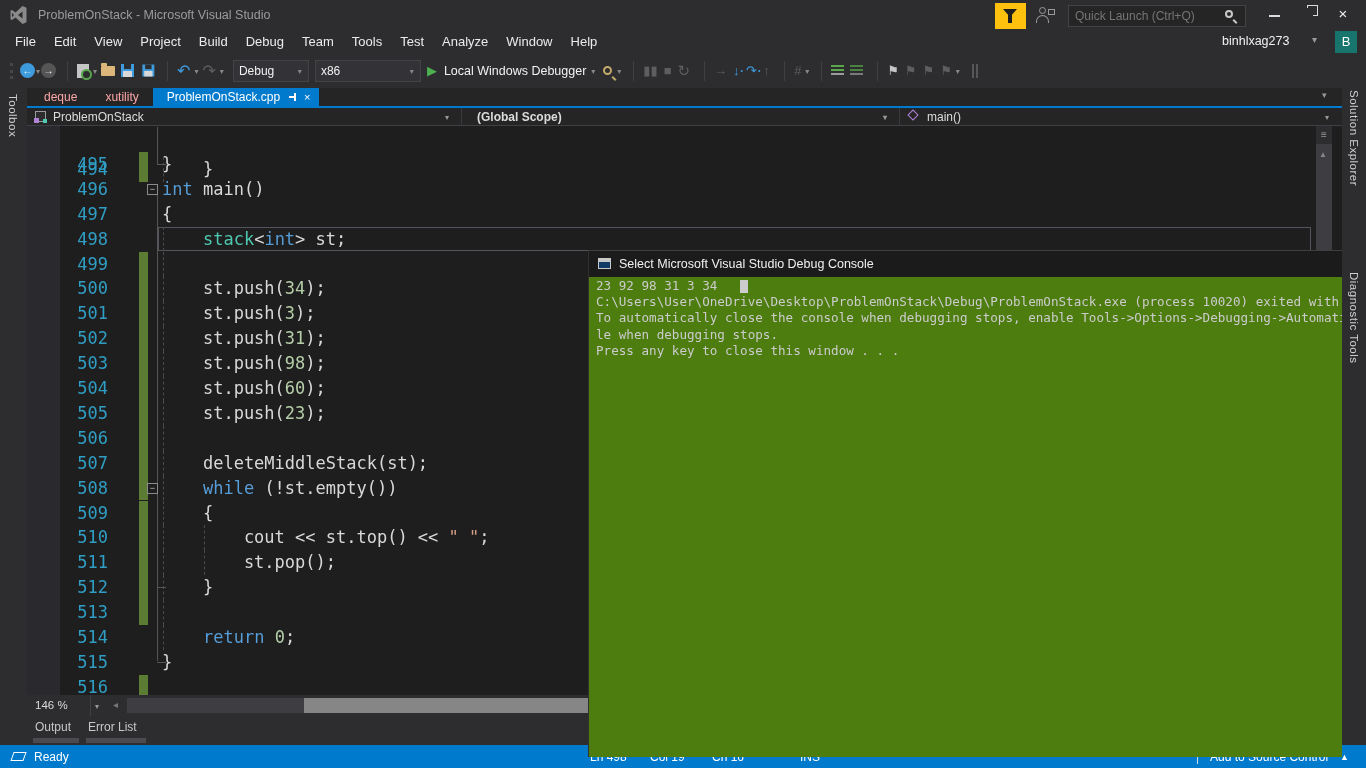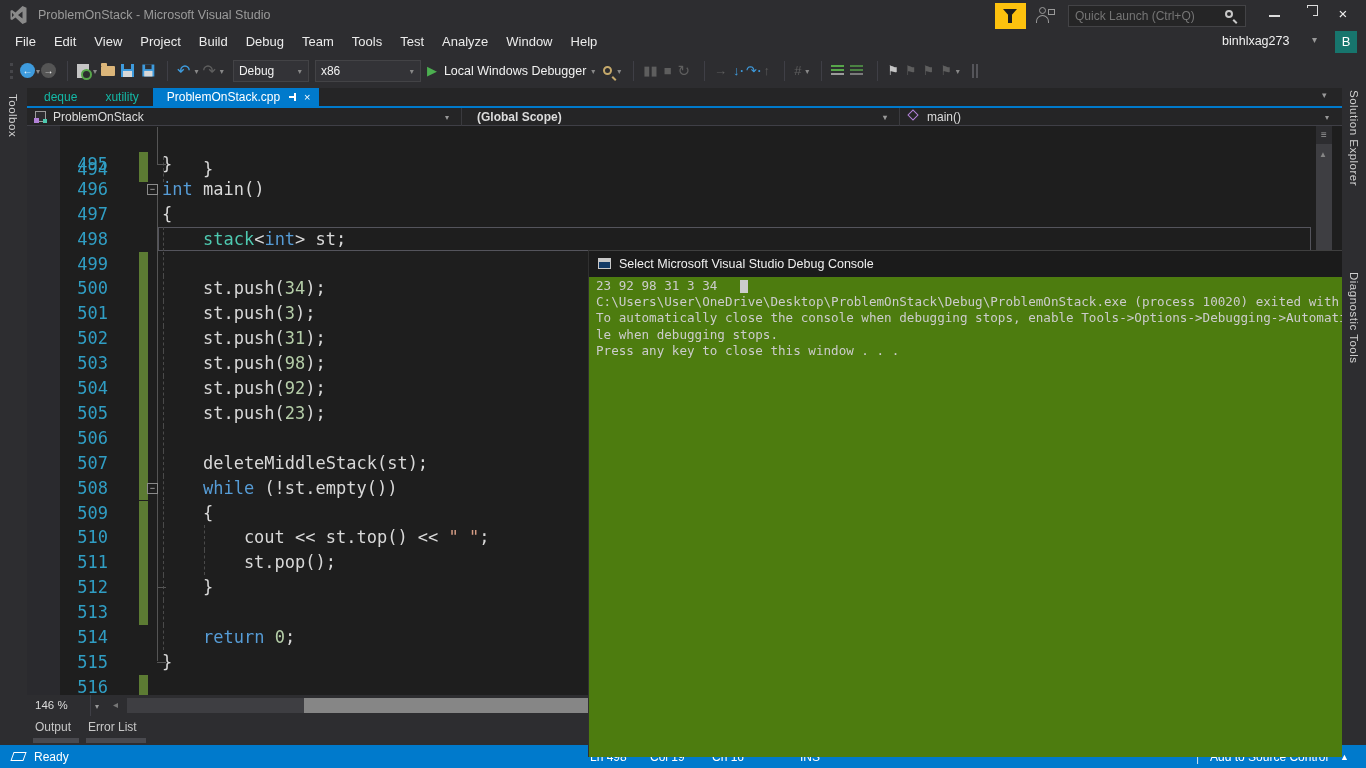--- a/index.html
+++ b/index.html
@@ -76,21 +76,21 @@
 
   
   #left-strip { position:absolute; left:0; top:88px; width:27px; height:657px; background:#2d2d30; }
   .vtab { writing-mode:vertical-rl; font-size:11.5px; color:#cfcfcf; letter-spacing:0.5px; }
   #toolbox-tab { position:absolute; left:7px; top:6px; }
   #right-strip { position:absolute; left:1342px; top:88px; width:24px; height:657px; background:#2d2d30; }
   #right-strip .vtab { position:absolute; left:6px; }
 
   
   #tabrow { position:absolute; left:27px; top:88px; width:1315px; height:18px; background:#252526; display:flex; padding-left:3px; }
-  .doctab { height:18px; display:flex; align-items:center; padding:0 14px; font-size:12px; color:#14b8a6; }
+  .doctab { height:18px; display:flex; align-items:center; padding:0 14px; font-size:12px; color:#fca5a5; }
   .doctab.active { background:#007acc; color:#fff; padding-right:8px; }
   .pin { position:relative; width:10px; height:10px; margin-left:8px; }
   .pin::before { content:""; position:absolute; left:1px; top:4px; width:6px; height:2px; background:#fff; }
   .pin::after { content:""; position:absolute; left:6px; top:1px; width:2px; height:8px; background:#fff; }
   .tab-close { margin-left:6px; font-size:11px; color:#fff; }
   #tabwell-dd { position:absolute; left:1322px; top:90px; font-size:9px; color:#999; }
   #tab-underline { position:absolute; left:27px; top:106px; width:1315px; height:2px; background:#007acc; }
 
   
   #navbar { position:absolute; left:27px; top:108px; width:1315px; height:18px; background:#252526; border-bottom:1px solid #3f3f46; }
@@ -378,21 +378,21 @@
         <div class="crow" style="top: 225.1px;">
           <div class="gbar"></div>
           <span class="lnum">503</span>
           <div class="guide" style="left: 136px;"></div>
           <div class="ctext"><span class="p">    st.push(</span><span class="n">98</span><span class="p">);</span></div>
         </div>
         <div class="crow" style="top: 250px;">
           <div class="gbar"></div>
           <span class="lnum">504</span>
           <div class="guide" style="left: 136px;"></div>
-          <div class="ctext"><span class="p">    st.push(</span><span class="n">92</span><span class="p">);</span></div>
+          <div class="ctext"><span class="p">    st.push(</span><span class="n">60</span><span class="p">);</span></div>
         </div>
         <div class="crow" style="top: 274.9px;">
           <div class="gbar"></div>
           <span class="lnum">505</span>
           <div class="guide" style="left: 136px;"></div>
           <div class="ctext"><span class="p">    st.push(</span><span class="n">23</span><span class="p">);</span></div>
         </div>
         <div class="crow" style="top: 299.8px;">
           <div class="gbar"></div>
           <span class="lnum">506</span>

